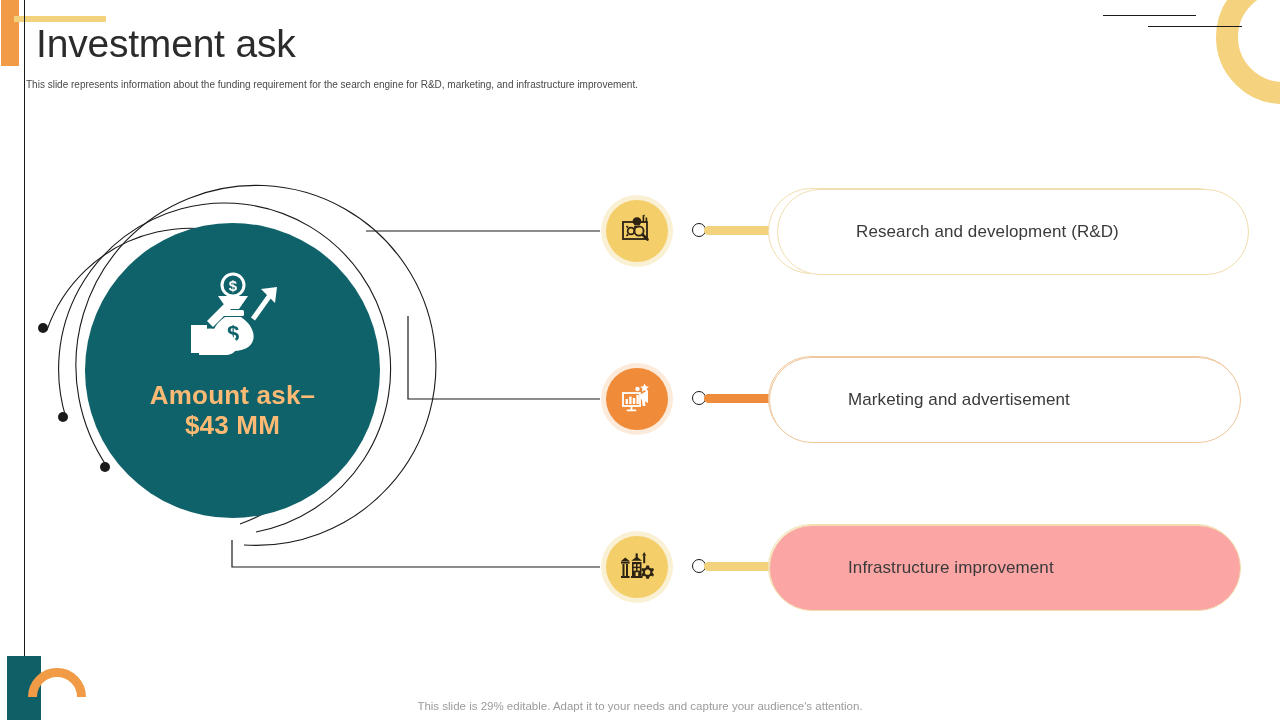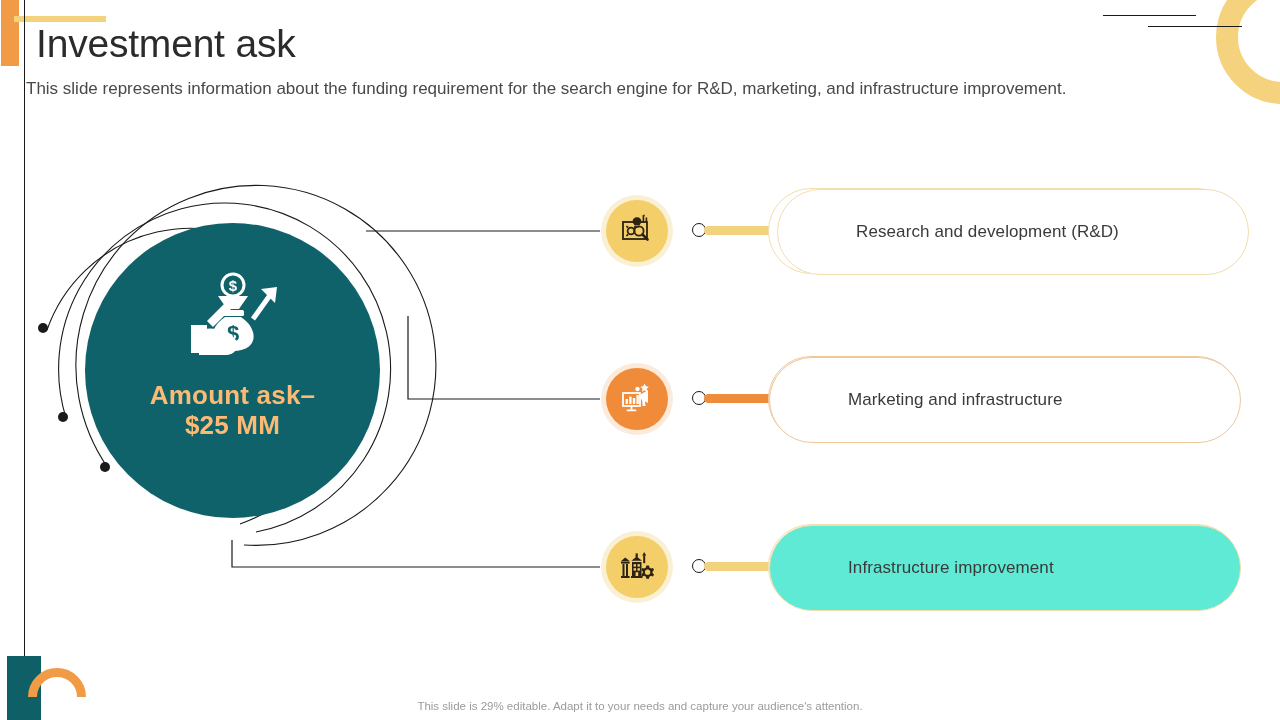--- a/index.html
+++ b/index.html
@@ -84,21 +84,21 @@
     left: 36px; top: 22px;
     font-size: 39px;
     font-weight: 400;
     letter-spacing: -0.2px;
     color: #2b2b2b;
     white-space: nowrap;
   }
   .page-subtitle {
     position: absolute;
     left: 26px; top: 79px;
-    font-size: 17px;
+    font-size: 10px;
     color: #494949;
     white-space: nowrap;
   }
 
   
   .vec {
     position: absolute;
     left: 0; top: 0;
     width: 1280px; height: 720px;
     pointer-events: none;
@@ -251,21 +251,21 @@
         <text x="60" y="72" font-family="Liberation Sans, sans-serif" font-size="22" font-weight="700" text-anchor="middle" fill="#0F6269">$</text>
         <path d="M18 56 L34 56 L34 84 L18 84 Z" rx="2"></path>
         <path d="M30 60 C44 58 56 62 62 70 C68 78 62 86 52 86 L26 86 L26 66 Z"></path>
         <path d="M34 52 L52 34 L58 40 L40 58 Z"></path>
         <path d="M80 50 L100 22" stroke="#ffffff" stroke-width="5" fill="none"></path>
         <path d="M88 20 L104 18 L102 34 Z"></path>
       </g>
     </svg>
     <div class="hub-label">
       <div>Amount ask–</div>
-      <div>$25 MM</div>
+      <div>$43 MM</div>
     </div>
   </div>
 
   <div class="row row-r1">
     <div class="icon-badge" style="background:#FAF0D4;">
       <div class="inner" style="background:#F3CE69;">
         <svg width="34" height="34" viewBox="0 0 34 34">
           <g fill="none" stroke="#2d2313" stroke-width="1.8">
             <rect x="3" y="8" width="24" height="17"></rect>
             <circle cx="11" cy="17" r="3.4"></circle>
@@ -312,21 +312,21 @@
             <circle cx="17.5" cy="7" r="2.2"></circle>
           </g>
         </svg>
       </div>
     </div>
     <div class="stub-dot"></div>
     <div class="stub-bar" style="background:#EF8C3C;"></div>
     <div class="pill" style="border:1.4px solid #EFC79C;">
 
       <div class="pill" style="left:0;top:0;border:1.4px solid #EFC79C;background:#ffffff;z-index:1;">
-        <span class="pill-text">Marketing and infrastructure</span>
+        <span class="pill-text">Marketing and advertisement</span>
       </div>
     </div>
   </div>
 
   <div class="row row-r3">
     <div class="icon-badge" style="background:#FAF0D4;">
       <div class="inner" style="background:#F3CE69;">
         <svg width="34" height="34" viewBox="0 0 34 34">
           <g fill="#2d2313">
             <rect x="2.5" y="14" width="2" height="12"></rect>
@@ -354,21 +354,21 @@
             <rect x="23.2" y="5.2" width="2" height="8"></rect>
             <path d="M22.2 5.6 L24.2 2 L26.2 5.6 Z"></path>
           </g>
         </svg>
       </div>
     </div>
     <div class="stub-dot"></div>
     <div class="stub-bar" style="background:#F2D27C;"></div>
     <div class="pill" style="border:1.4px solid #F2DEAE;">
 
-      <div class="pill" style="left:0;top:0;border:1.4px solid #F2DEAE;background:#5eead4;z-index:1;">
+      <div class="pill" style="left:0;top:0;border:1.4px solid #F2DEAE;background:#fca5a5;z-index:1;">
         <span class="pill-text">Infrastructure improvement</span>
       </div>
     </div>
   </div>
 
   <div class="footer-note">This slide is 29% editable. Adapt it to your needs and capture your audience's attention.</div>
 
 </div>
 
 </body></html>

